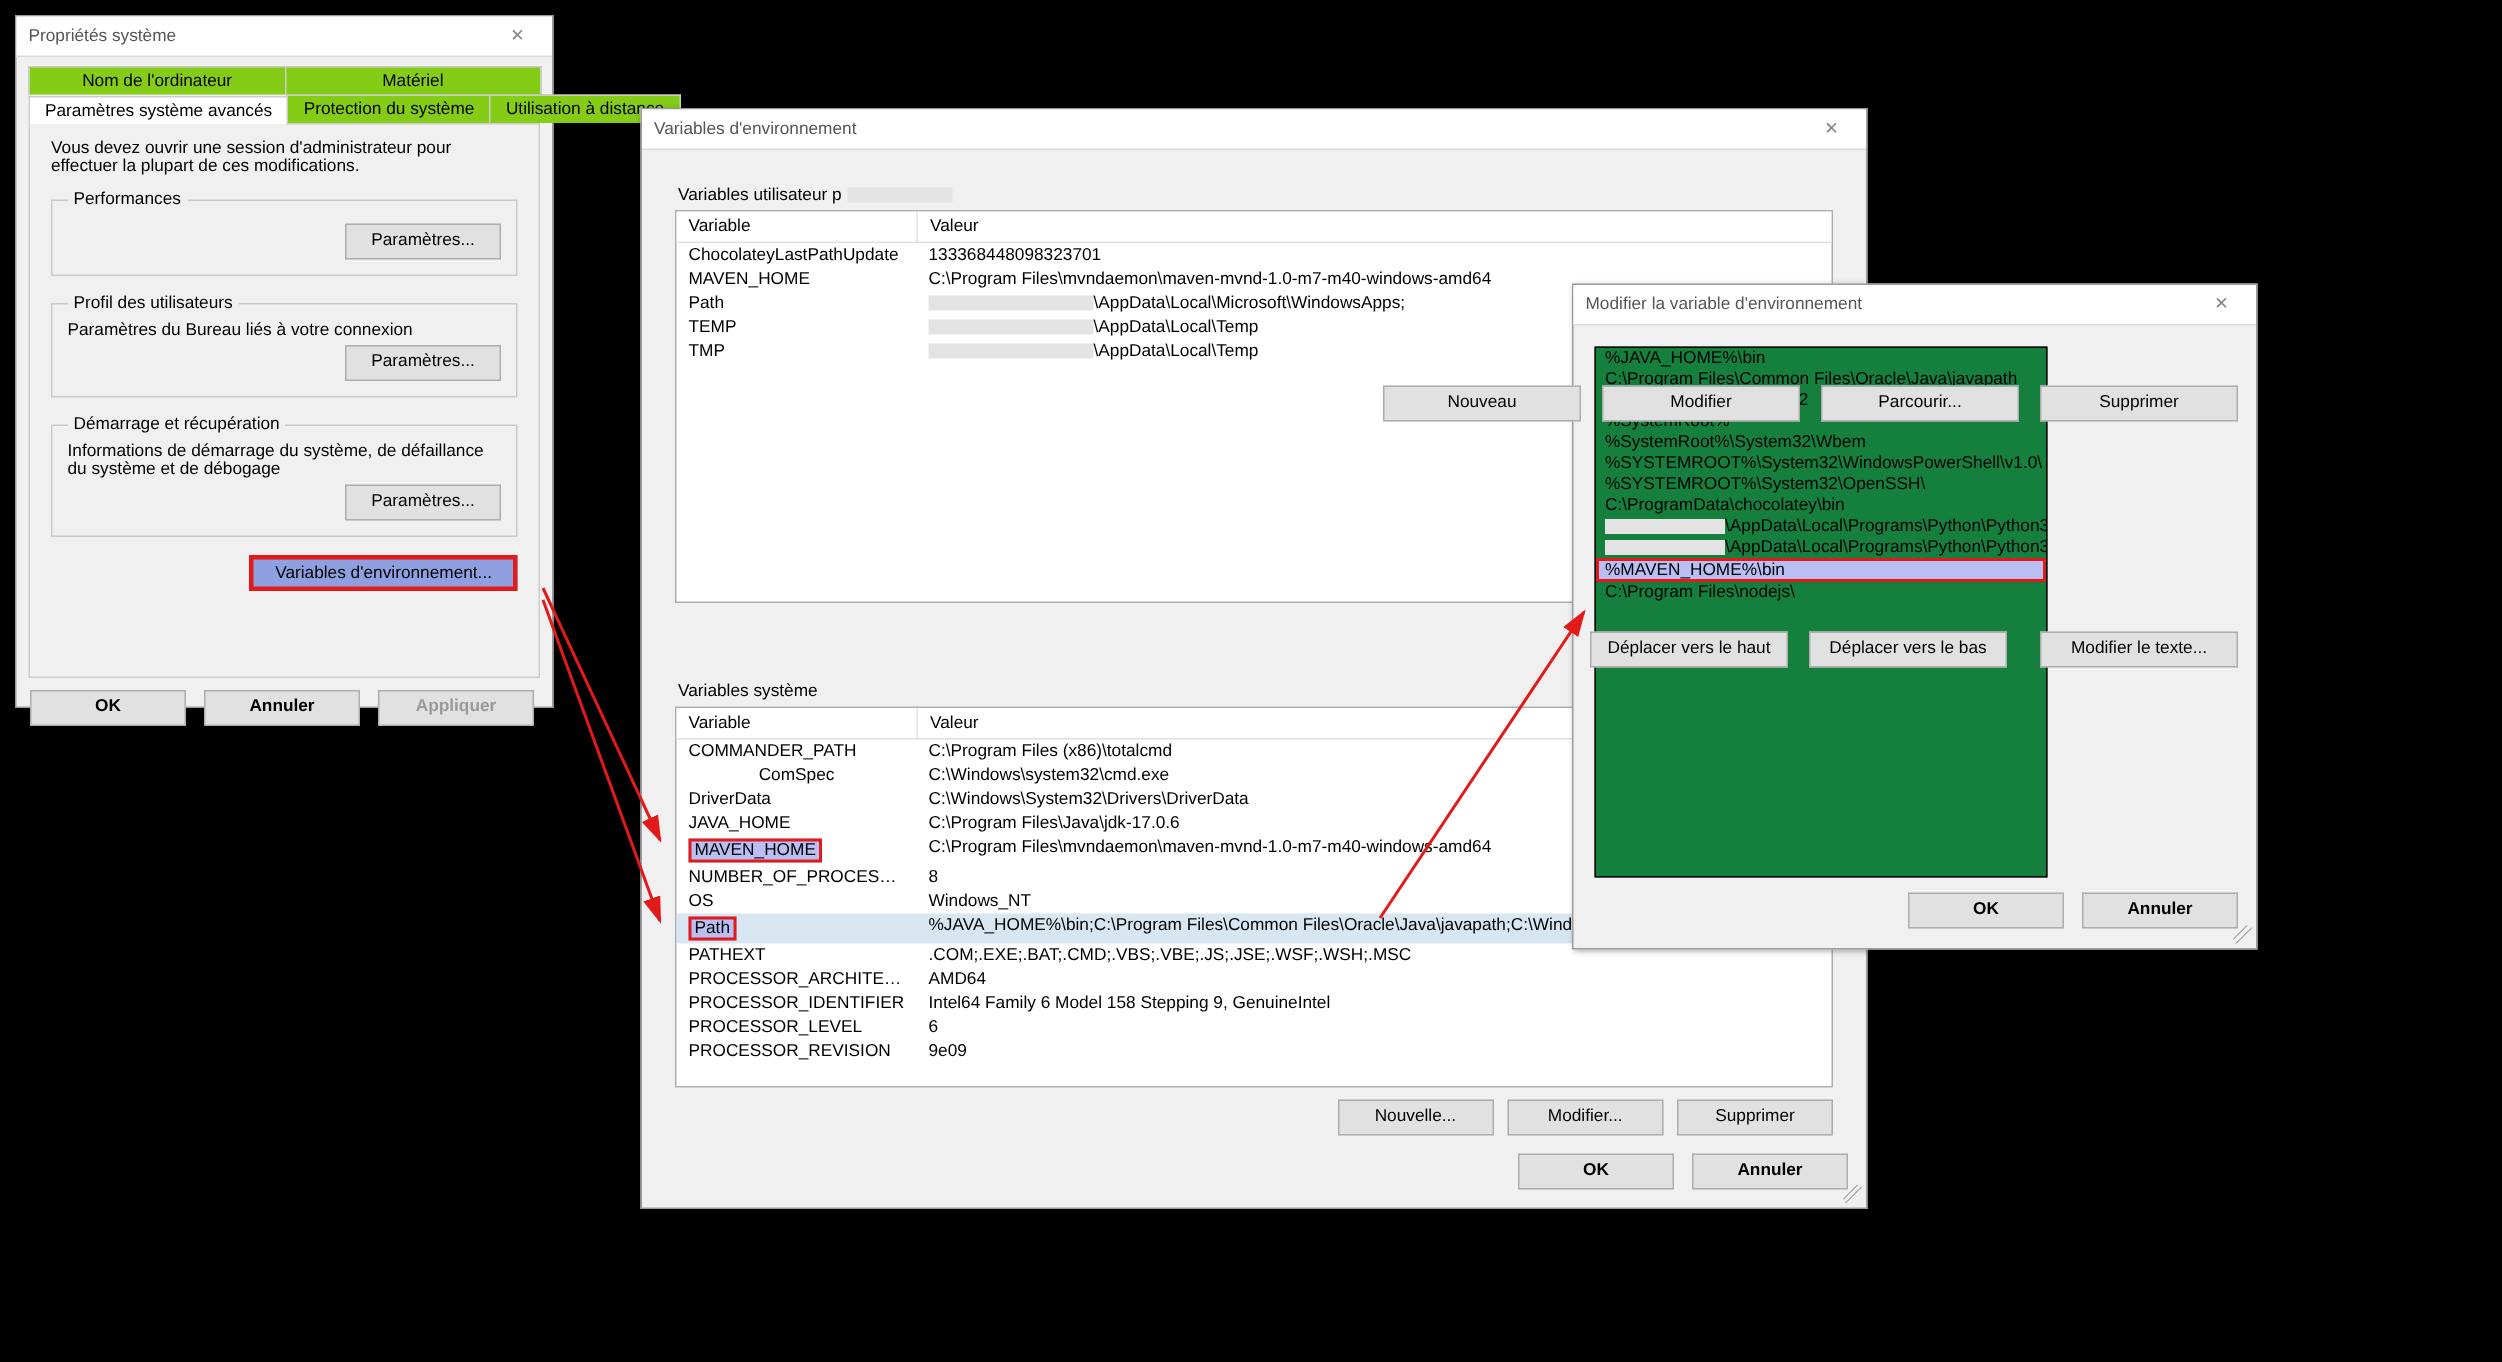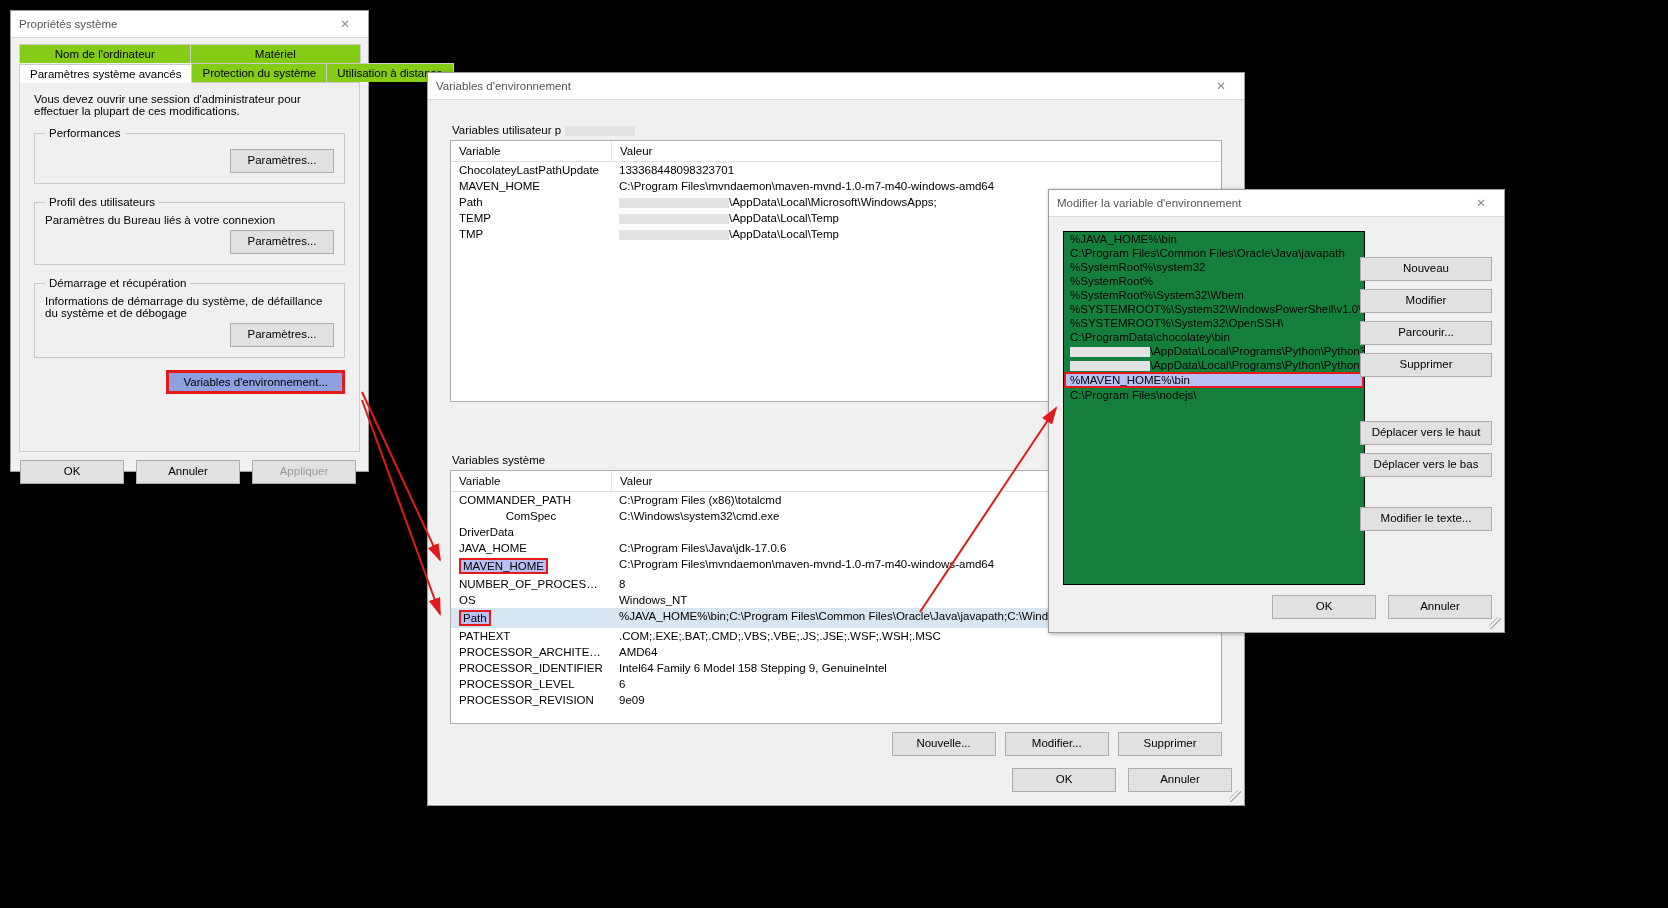--- a/index.html
+++ b/index.html
@@ -21,23 +21,23 @@
   .table-head{display:flex;background:#fff;border-bottom:1px solid #e0e0e0;}
   .th{padding:4px 8px;font-weight:normal;color:#000;border-right:1px solid #e5e5e5;}
   .th:last-child{border-right:none;flex:1;}
   .tr{display:flex;padding:1px 0;}
   .tr.sel{background:#d8e6f2;}
   .td{padding:1px 8px;white-space:nowrap;overflow:hidden;text-overflow:ellipsis;}
   .redbox{border:2px solid #e21a1a;background:#b9bff2;padding:0 2px;display:inline-block;}
   .listbox{border:1px solid #000000;background:#15803d;overflow:hidden;}
   .li{padding:1px 6px;white-space:nowrap;}
   .li.sel{border:2px solid #e21a1a;background:#b9bff2;padding:0 4px;}
-  .dlg-btns{display:flex;justify-content:flex-end;gap:6px;padding:8px 12px;}
-  .side-btns{position:absolute;right:12px;top:40px;display:flex;flex-direction:column;gap:8px;}
-  .side-btns2{position:absolute;right:12px;top:204px;display:flex;flex-direction:column;gap:8px;}
+  .dlg-btns{display:flex;justify-content:flex-end;gap:6px;padding:8px 12px;font-weight:bold;}
+  .side-btns{position:absolute;right:12px;top:40px;display:flex;flex-direction:row;gap:8px;}
+  .side-btns2{position:absolute;right:12px;top:204px;display:flex;flex-direction:row;gap:8px;}
   .arrow-svg{position:absolute;pointer-events:none;}
   .redacted{display:inline-block;height:10px;background:#e3e3e3;vertical-align:middle;}
   .resize-grip{position:absolute;right:3px;bottom:3px;width:12px;height:12px;background:
     linear-gradient(135deg,transparent 0 6px,#b0b0b0 6px 7px,transparent 7px 9px,#b0b0b0 9px 10px,transparent 10px 12px);}
 </style>
 </head>
 <body>
 
 <div class="win" style="left:10px;top:10px;width:357px;height:460px;">
   <div class="titlebar">
@@ -137,20 +137,21 @@
           <div class="tr">
             <div class="td" style="width: 144px;">COMMANDER_PATH</div>
             <div class="td" style="flex: 1 1 0%;">C:\Program Files (x86)\totalcmd</div>
           </div>
           <div class="tr">
             <div class="td" style="width: 144px; text-align: center;">ComSpec</div>
             <div class="td" style="flex: 1 1 0%;">C:\Windows\system32\cmd.exe</div>
           </div>
           <div class="tr">
             <div class="td" style="width: 144px;">DriverData</div>
+            <div class="td" style="flex: 1 1 0%;">C:\Windows\System32\Drivers\DriverData</div>
           </div>
           <div class="tr">
             <div class="td" style="width: 144px;">JAVA_HOME</div>
             <div class="td" style="flex: 1 1 0%;">C:\Program Files\Java\jdk-17.0.6</div>
           </div>
           <div class="tr">
             <div class="td" style="width: 144px;"><span class="redbox">MAVEN_HOME</span></div>
             <div class="td" style="flex: 1 1 0%;">C:\Program Files\mvndaemon\maven-mvnd-1.0-m7-m40-windows-amd64</div>
           </div>
           <div class="tr">

